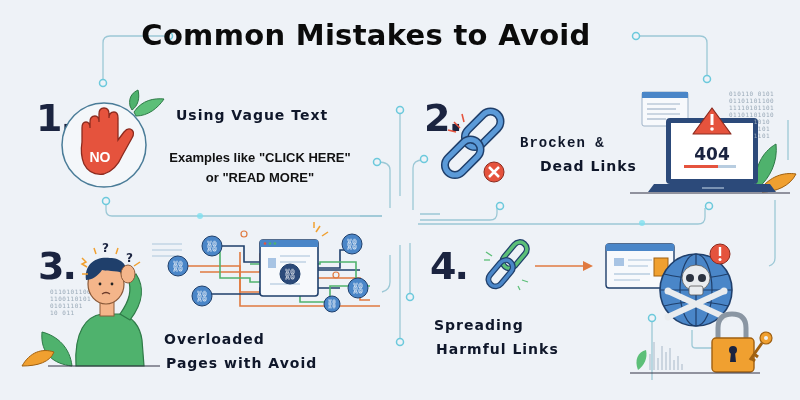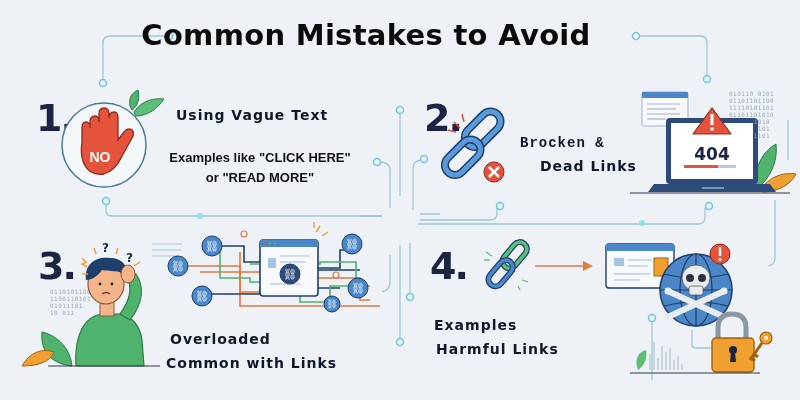--- a/index.html
+++ b/index.html
@@ -268,22 +268,22 @@
         <circle r="10" fill="#4a86c8" stroke="#1f3f6b" stroke-width="1"></circle>
         <text x="0" y="4" text-anchor="middle" font-size="11" fill="#fff">⛓</text>
       </g>
     <g transform="translate(172,82)">
         <circle r="8" fill="#4a86c8" stroke="#1f3f6b" stroke-width="1"></circle>
         <text x="0" y="3" text-anchor="middle" font-size="9" fill="#fff">⛓</text>
       </g>
   </g>
 </svg>
 
-<div class="heading" style="left:170px;top:328px;width:200px;">Overloaded</div>
-<div class="heading" style="left:166px;top:352px;width:206px;">Common with Links</div>
+<div class="heading" style="left:164px;top:328px;width:200px;">Overloaded</div>
+<div class="heading" style="left:166px;top:352px;width:206px;">Pages with Avoid</div>
 
 <div class="num" style="left:430px;top:244px;">4.</div>
 
 <svg width="50" height="50" style="left:484px;top:242px;">
   <g transform="rotate(-50 30 14)">
     <rect x="16" y="7" width="30" height="14" rx="7" fill="none" stroke="#1f3f6b" stroke-width="6"></rect>
     <rect x="16" y="7" width="30" height="14" rx="7" fill="none" stroke="#5cbf78" stroke-width="3.5"></rect>
   </g>
   <g transform="rotate(-50 16 32)">
     <rect x="2" y="25" width="30" height="14" rx="7" fill="none" stroke="#1f3f6b" stroke-width="6"></rect>
@@ -358,14 +358,14 @@
   <rect x="112" y="102" width="42" height="34" rx="4" fill="#f0a030" stroke="#a06010" stroke-width="1.4"></rect>
   <circle cx="133" cy="114" r="4" fill="#1b2440"></circle>
   <path d="M131,116 L135,116 L136,126 L130,126 Z" fill="#1b2440"></path>
 
   <circle cx="166" cy="102" r="6" fill="#f0a030" stroke="#a06010" stroke-width="1.2"></circle>
   <circle cx="166" cy="102" r="2" fill="#eef2f7"></circle>
   <path d="M162,107 L150,124 M154,118 L158,121 M151,122 L155,125" stroke="#a06010" stroke-width="3"></path>
   <line x1="30" y1="137" x2="160" y2="137" stroke="#334" stroke-width="1"></line>
 </svg>
 
-<div class="heading" style="left:434px;top:314px;width:160px;">Examples</div>
+<div class="heading" style="left:434px;top:314px;width:160px;">Spreading</div>
 <div class="heading" style="left:436px;top:338px;width:180px;">Harmful Links</div>
 
 </body></html>

